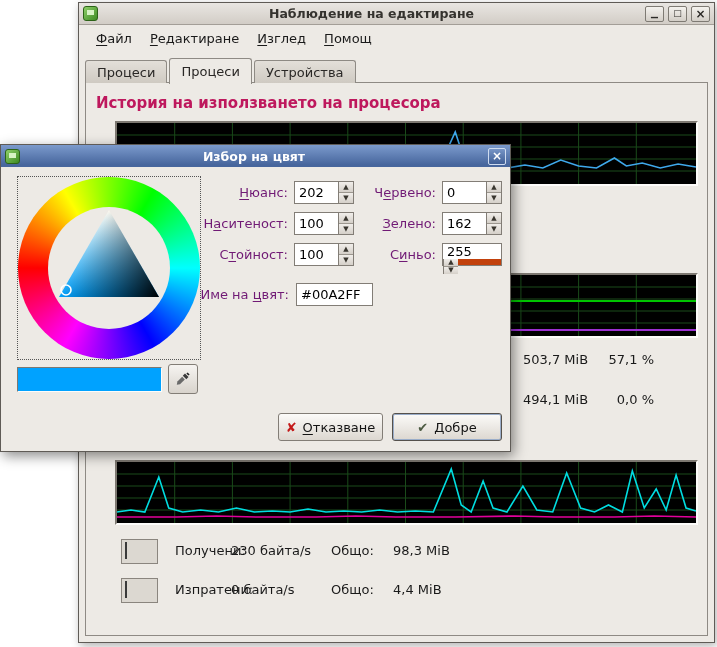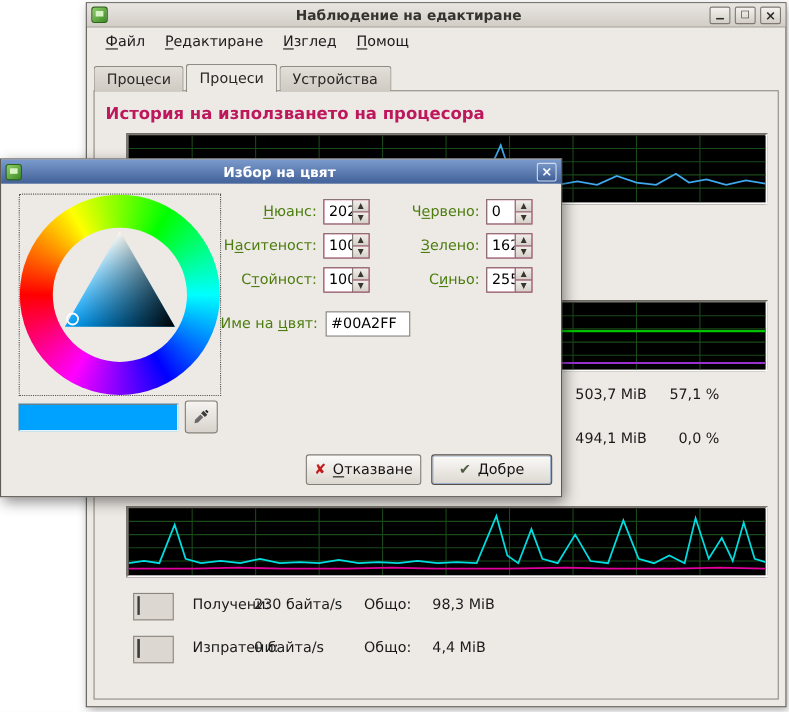--- a/index.html
+++ b/index.html
@@ -55,22 +55,22 @@
 
   
   .dialog { left:0; top:144px; width:511px; height:308px; z-index:10; box-shadow:3px 4px 12px rgba(0,0,0,.45); }
 
   .wheel-box { position:absolute; left:16px; top:31px; width:184px; height:184px; border:1px dotted #555; }
   .hue-ring { position:absolute; left:0; top:0; width:182px; height:182px; border-radius:50%;
               background:conic-gradient(from 270deg, #f00 0deg, #ff0 60deg, #0f0 120deg, #0ff 180deg, #00f 240deg, #f0f 300deg, #f00 360deg); }
   .hue-hole { position:absolute; left:30px; top:30px; width:122px; height:122px; border-radius:50%; background:#edeae5; }
   .wheel-svg { position:absolute; left:0; top:0; }
 
-  .field-label { position:absolute; height:23px; line-height:23px; text-align:right; white-space:nowrap; color:#4d7c0f; }
-  .spin { position:absolute; width:42px; height:23px; border:1px solid #827d76; background:#be185d; display:flex; }
+  .field-label { position:absolute; height:23px; line-height:23px; text-align:right; white-space:nowrap; color:#701a75; }
+  .spin { position:absolute; width:60px; height:23px; border:1px solid #827d76; background:#c2410c; display:flex; }
   .spin input { flex:1; min-width:0; border:none; outline:none; background:#fff; font:13px "DejaVu Sans",sans-serif; padding:0 0 0 4px; }
   .spin-arrows { width:15px; display:flex; flex-direction:column; border-left:1px solid #827d76; }
   .spin-arrows .ar { flex:1; display:flex; align-items:center; justify-content:center;
                      background:linear-gradient(180deg,#f1eeea,#d5d0c9); font-size:7px; color:#39362f; line-height:1; }
   .spin-arrows .ar + .ar { border-top:1px solid #9b968e; }
 
   .name-input { position:absolute; left:295px; top:138px; width:77px; height:23px; border:1px solid #827d76;
                 background:#fff; font:13px "DejaVu Sans",sans-serif; padding:4px 4px; outline:none; }
 
   .preview { position:absolute; left:16px; top:222px; width:145px; height:25px;
@@ -273,21 +273,21 @@
     <div class="field-label" style="left:345px; top:67px; width:90px;"><u>З</u>елено:</div>
     <div class="spin" style="left:441px; top:67px;">
       <input value="162" style="">
       <span class="spin-arrows">
         <span class="ar">▲</span>
         <span class="ar">▼</span>
       </span>
     </div>
 
     <div class="field-label" style="left:345px; top:98px; width:90px;">С<u>и</u>ньо:</div>
-    <div class="spin" style="left:441px; top:98px;">
+    <div class="spin" style="left:441px; top:98px;flex-direction:column;">
       <input value="255" style="">
       <span class="spin-arrows">
         <span class="ar">▲</span>
         <span class="ar">▼</span>
       </span>
     </div>
 
     <div class="field-label" style="left:180px; top:138px; width:108px;">Име на <u>ц</u>вят:</div>
     <input class="name-input" value="#00A2FF" style="">
 

